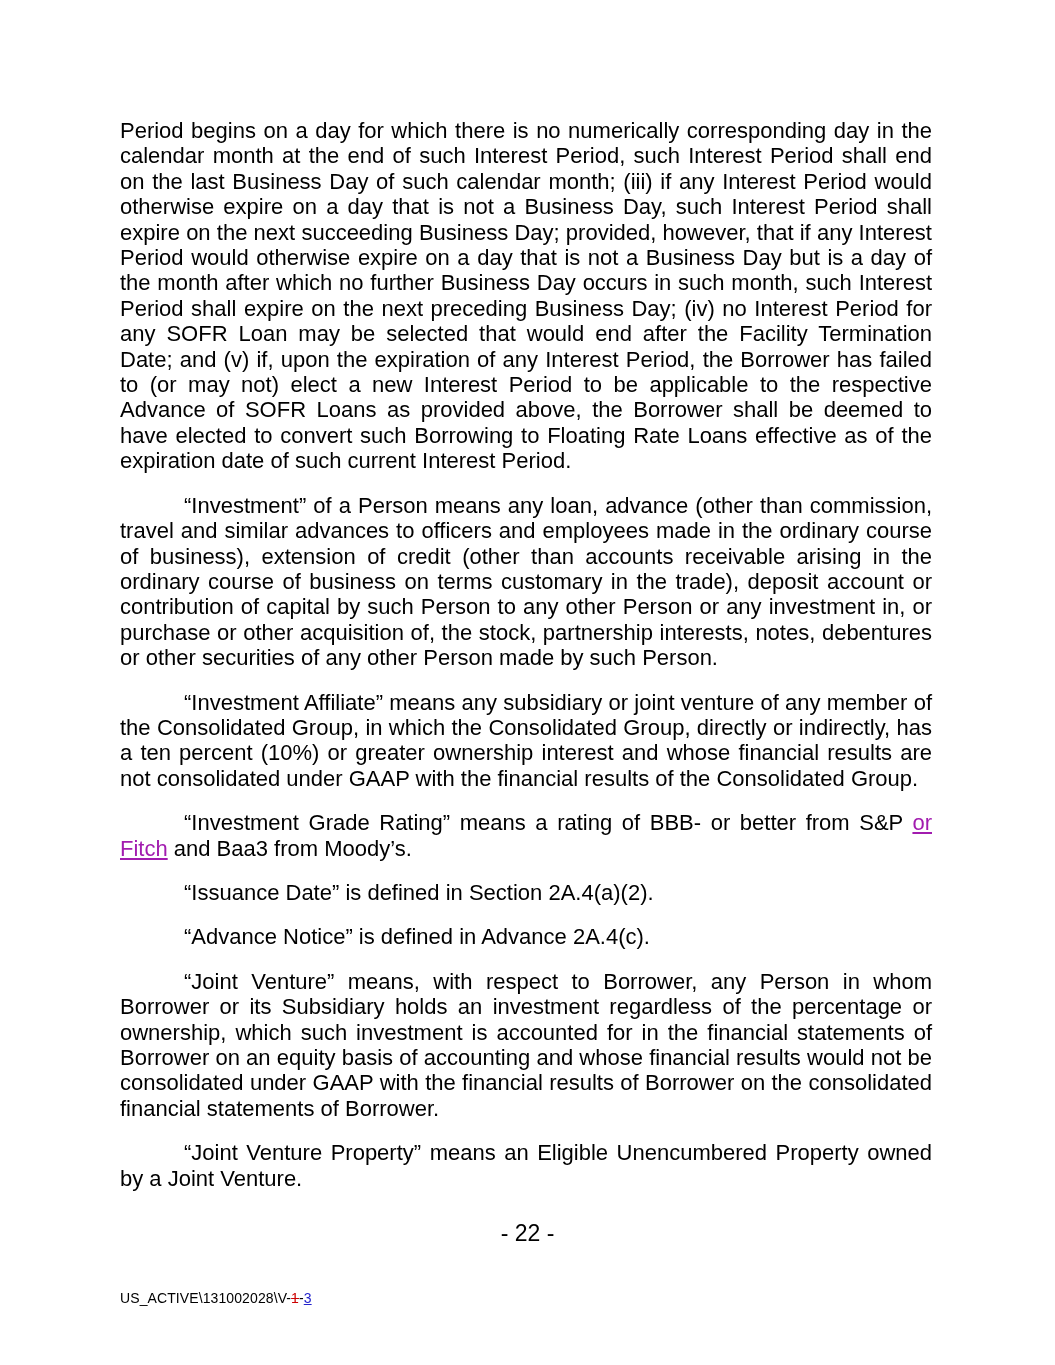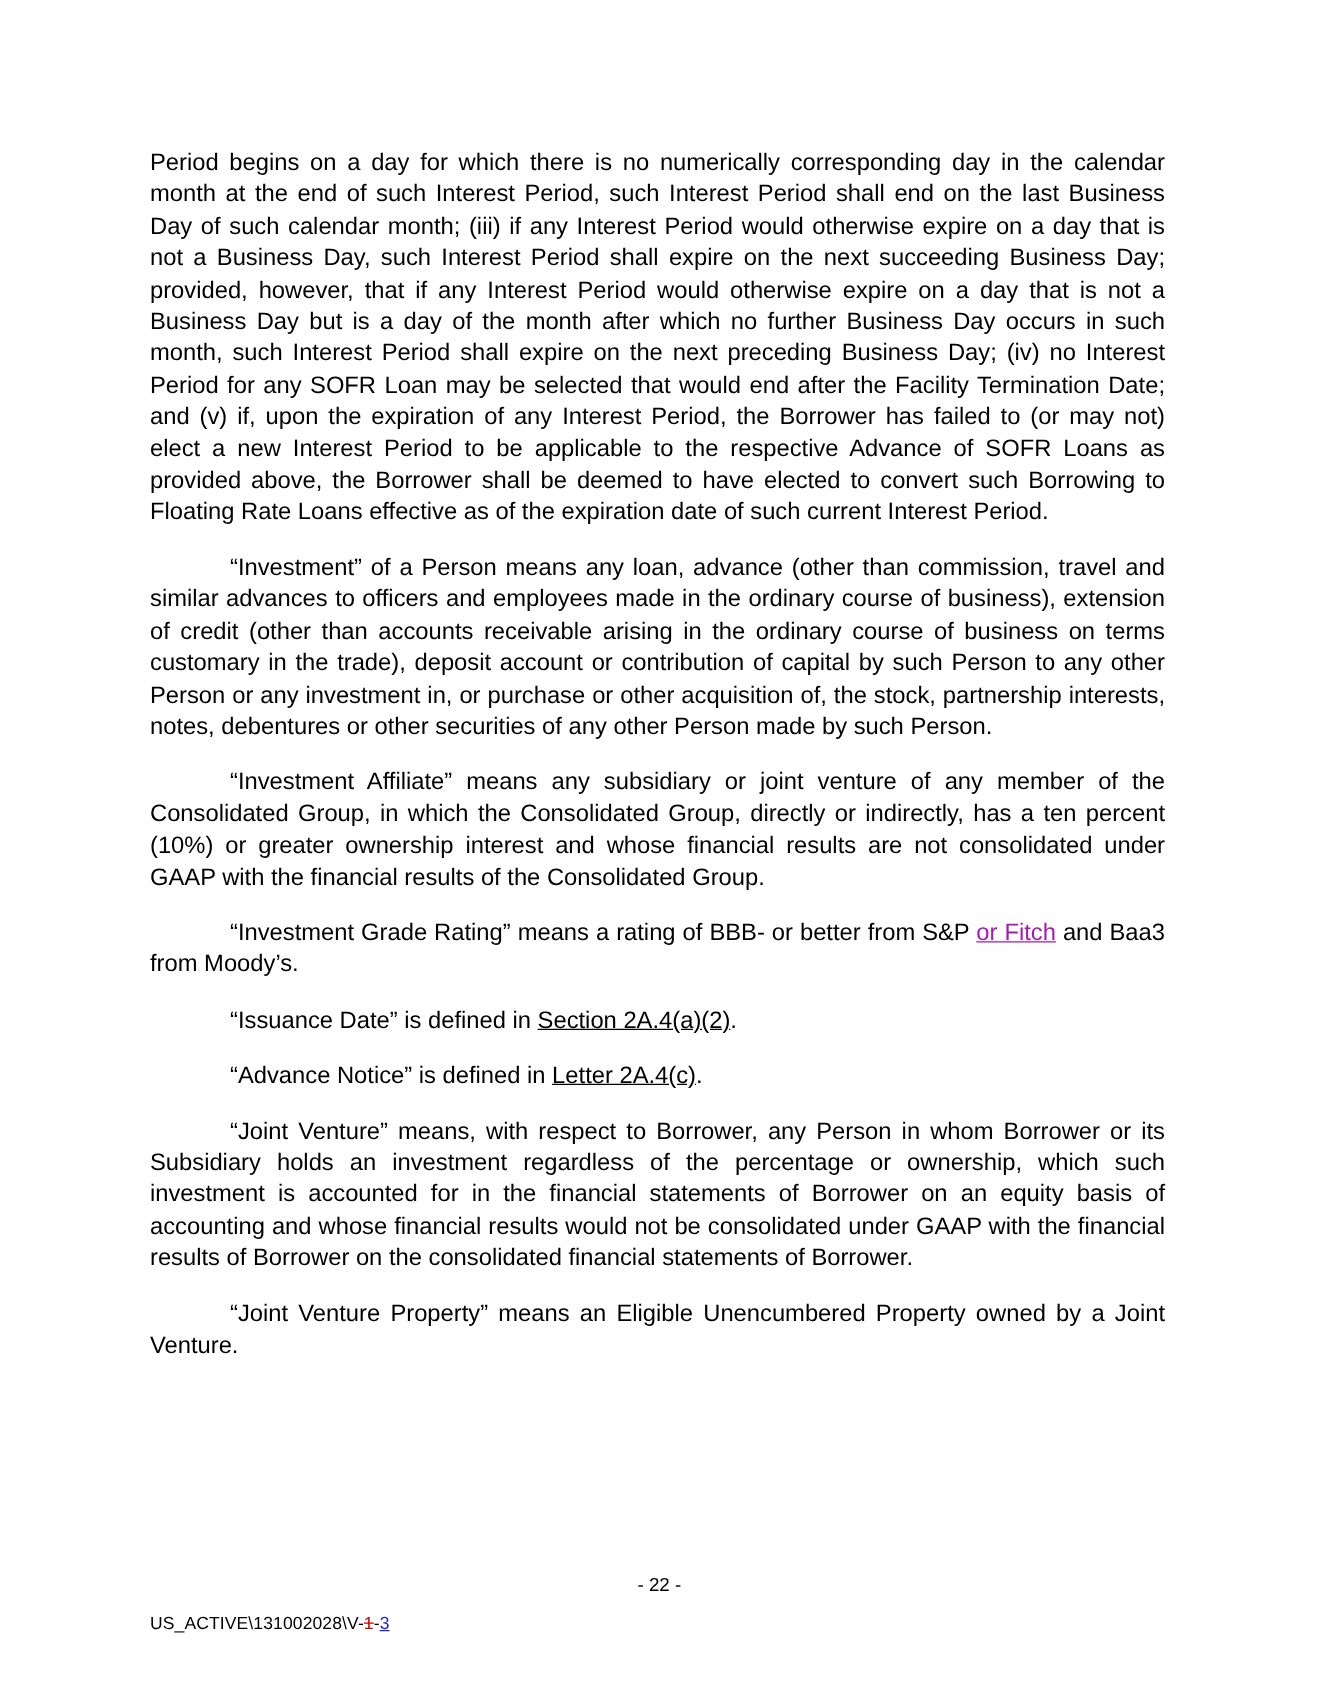--- a/index.html
+++ b/index.html
@@ -19,47 +19,46 @@
     box-sizing: border-box;
     overflow: hidden;
   }
   .content {
     position: absolute;
     left: 120px;
     top: 118px;
     width: 812px;
   }
   .para {
-    font-size: 19px;
+    font-size: 22px;
     line-height: 25.4px;
     text-align: justify;
     text-justify: inter-word;
     margin: 0 0 19px 0;
     color: #000000;
   }
   .para.indent {
     text-indent: 64px;
   }
   .para.first {
     text-indent: 0;
   }
   .ul {
-    text-decoration: underline;
   }
   .ins {
     color: #a21caf;
     text-decoration: underline;
   }
   .page-number {
     position: absolute;
     left: 0;
     right: 0;
-    top: 1260px;
+    top: 1220px;
     text-align: center;
-    font-size: 15px;
+    font-size: 23px;
     color: #000000;
   }
   .footer {
     position: absolute;
     left: 120px;
     top: 1290px;
     font-size: 14px;
     color: #000000;
     letter-spacing: 0.1px;
   }
@@ -86,21 +85,21 @@
 
     <p class="para indent">
       <span>“Investment Grade Rating” means a rating of BBB- or better from S&amp;P </span><span class="ins">or Fitch</span><span> and Baa3 from Moody’s.</span>
     </p>
 
     <p class="para indent">
       <span>“Issuance Date” is defined in </span><span class="ul">Section 2A.4(a)(2)</span><span>.</span>
     </p>
 
     <p class="para indent">
-      <span>“Advance Notice” is defined in </span><span class="ul">Letter 2A.4(c)</span><span>.</span>
+      <span>“Advance Notice” is defined in </span><span class="ul">Advance 2A.4(c)</span><span>.</span>
     </p>
 
 
 
 
     <p class="para indent">“Joint Venture” means, with respect to Borrower, any Person in whom Borrower or its Subsidiary holds an investment regardless of the percentage or ownership, which such investment is accounted for in the financial statements of Borrower on an equity basis of accounting and whose financial results would not be consolidated under GAAP with the financial results of Borrower on the consolidated financial statements of Borrower.</p>
 
     <p class="para indent">“Joint Venture Property” means an Eligible Unencumbered Property owned by a Joint Venture.</p>
 
   </div>

